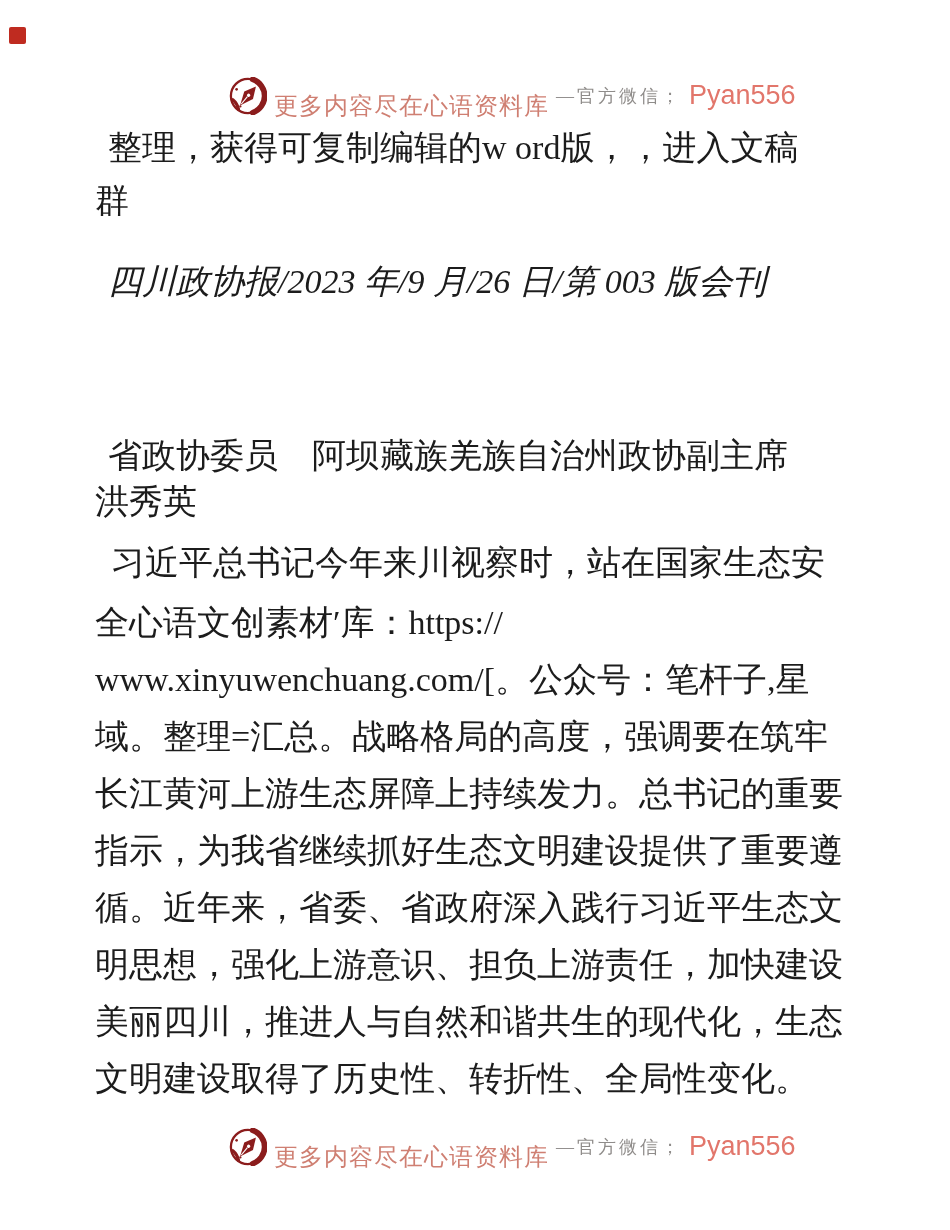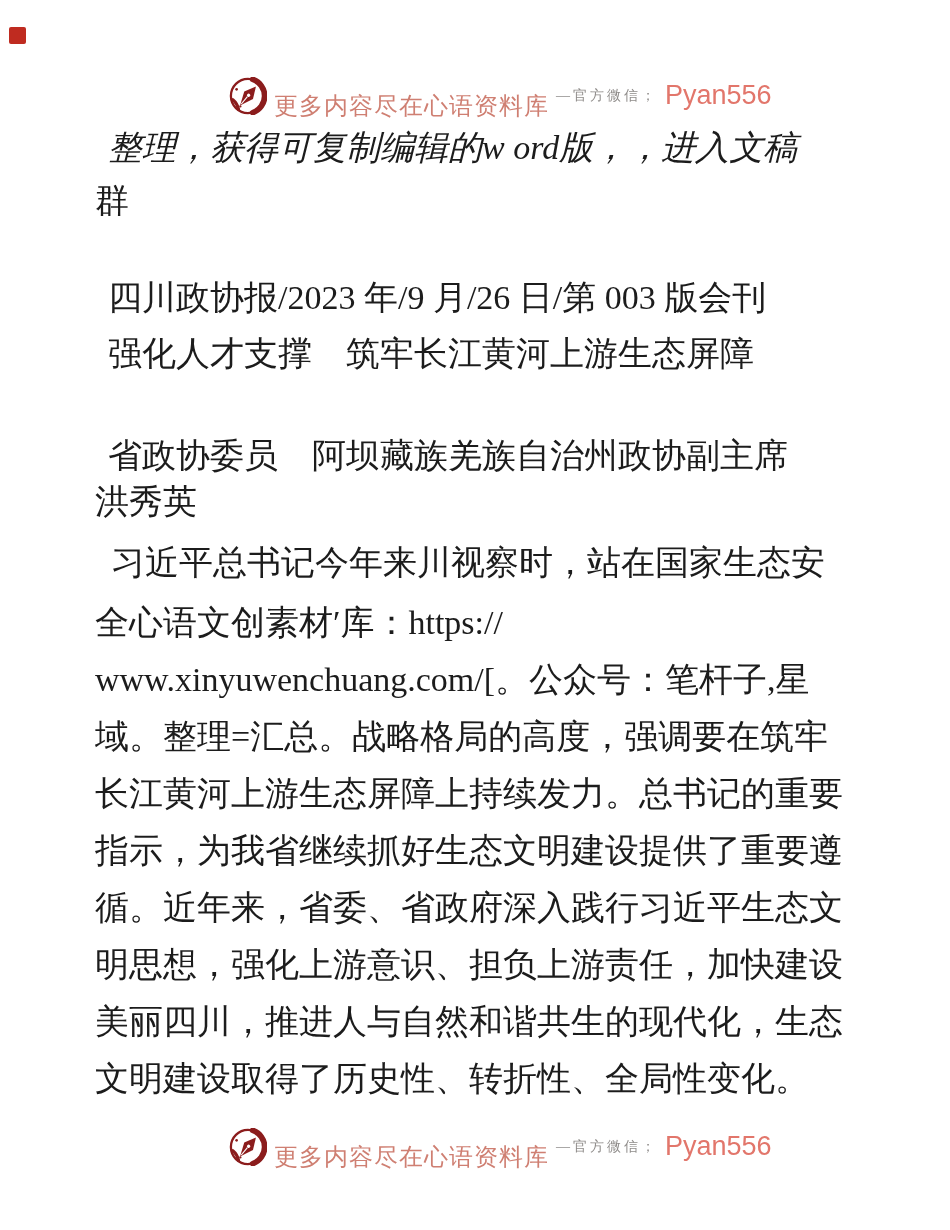--- a/index.html
+++ b/index.html
@@ -22,32 +22,32 @@
   }
   .brandbar.top{top:69px;}
   .brandbar.bottom{top:1120px;}
   .logo{width:38px;height:38px;flex:0 0 auto;}
   .brand-name{
     font-size:24px;letter-spacing:1px;
     font-family:"Liberation Serif", serif;
     margin-top:21px;
   }
   .brand-divider{
-    font-size:14px;letter-spacing:3px;
+    font-size:18px;letter-spacing:3px;
     font-family:"Liberation Serif", serif;
   }
   .brand-wechat{
     font-size:27px;
     font-family:"Liberation Sans", sans-serif;
   }
   .textcol{position:absolute;left:95px;width:775px;white-space:pre-wrap;}
   .fs{font-size:34px;}
   .intro{top:121px;line-height:53px;}
-  .intro .line:first-child{text-indent:13px;font-style:italic;}
-  .source{top:271px;line-height:53px;text-indent:13px;}
+  .intro .line:first-child{text-indent:13px;}
+  .source{top:255px;line-height:53px;text-indent:13px;font-style:italic;}
   .title{top:327px;line-height:53px;text-indent:13px;}
   .byline{top:409px;line-height:46px;margin-top:24px;}
   .byline .line:first-child{text-indent:13px;}
   .body-text{top:537px;line-height:57px;}
   .body-text .line:first-child{text-indent:16px;font-family:Liberation Mono, monospace;}
 </style>
 </head>
 <body>
 
 <div class="page">
@@ -69,21 +69,20 @@
     </svg>
     <span class="brand-name" style="color: rgb(207, 127, 114);">更多内容尽在心语资料库</span>
       <span class="brand-divider" style="color: rgb(143, 140, 138);">—官方微信；</span>
       <span class="brand-wechat" style="color: rgb(226, 118, 107);">Pyan556</span>
   </div>
 
   <div class="textcol intro fs"><div class="line">整理，获得可复制编辑的w ord版，，进入文稿</div><div class="line">群</div></div>
 
   <div class="textcol source fs">四川政协报/2023 年/9 月/26 日/第 003 版会刊</div>
 
-  <div class="textcol title fs">强化人才支撑　筑牢长江黄河上游生态屏障</div>
 
   <div class="textcol byline fs"><div class="line">省政协委员　阿坝藏族羌族自治州政协副主席</div><div class="line">洪秀英</div></div>
 
   <div class="textcol body-text fs"><div class="line">习近平总书记今年来川视察时，站在国家生态安</div><div class="line">全心语文创素材′库：https://</div><div class="line">www.xinyuwenchuang.com/[。公众号：笔杆子,星</div><div class="line">域。整理=汇总。战略格局的高度，强调要在筑牢</div><div class="line">长江黄河上游生态屏障上持续发力。总书记的重要</div><div class="line">指示，为我省继续抓好生态文明建设提供了重要遵</div><div class="line">循。近年来，省委、省政府深入践行习近平生态文</div><div class="line">明思想，强化上游意识、担负上游责任，加快建设</div><div class="line">美丽四川，推进人与自然和谐共生的现代化，生态</div><div class="line">文明建设取得了历史性、转折性、全局性变化。</div></div>
 
   <div class="brandbar bottom">
     <svg class="logo" viewBox="0 0 40 40">
       <circle cx="20" cy="20" r="18" fill="#ffffff" stroke="#8b1c1c" stroke-width="2.4"></circle>
       <path d="M25 2.5 A18.5 18.5 0 0 1 25 37.5" fill="none" stroke="#8b1c1c" stroke-width="6" stroke-linecap="round"></path>
       <path d="M10 34 A18 18 0 0 0 4 24" fill="none" stroke="#8b1c1c" stroke-width="3.4" stroke-linecap="round"></path>

